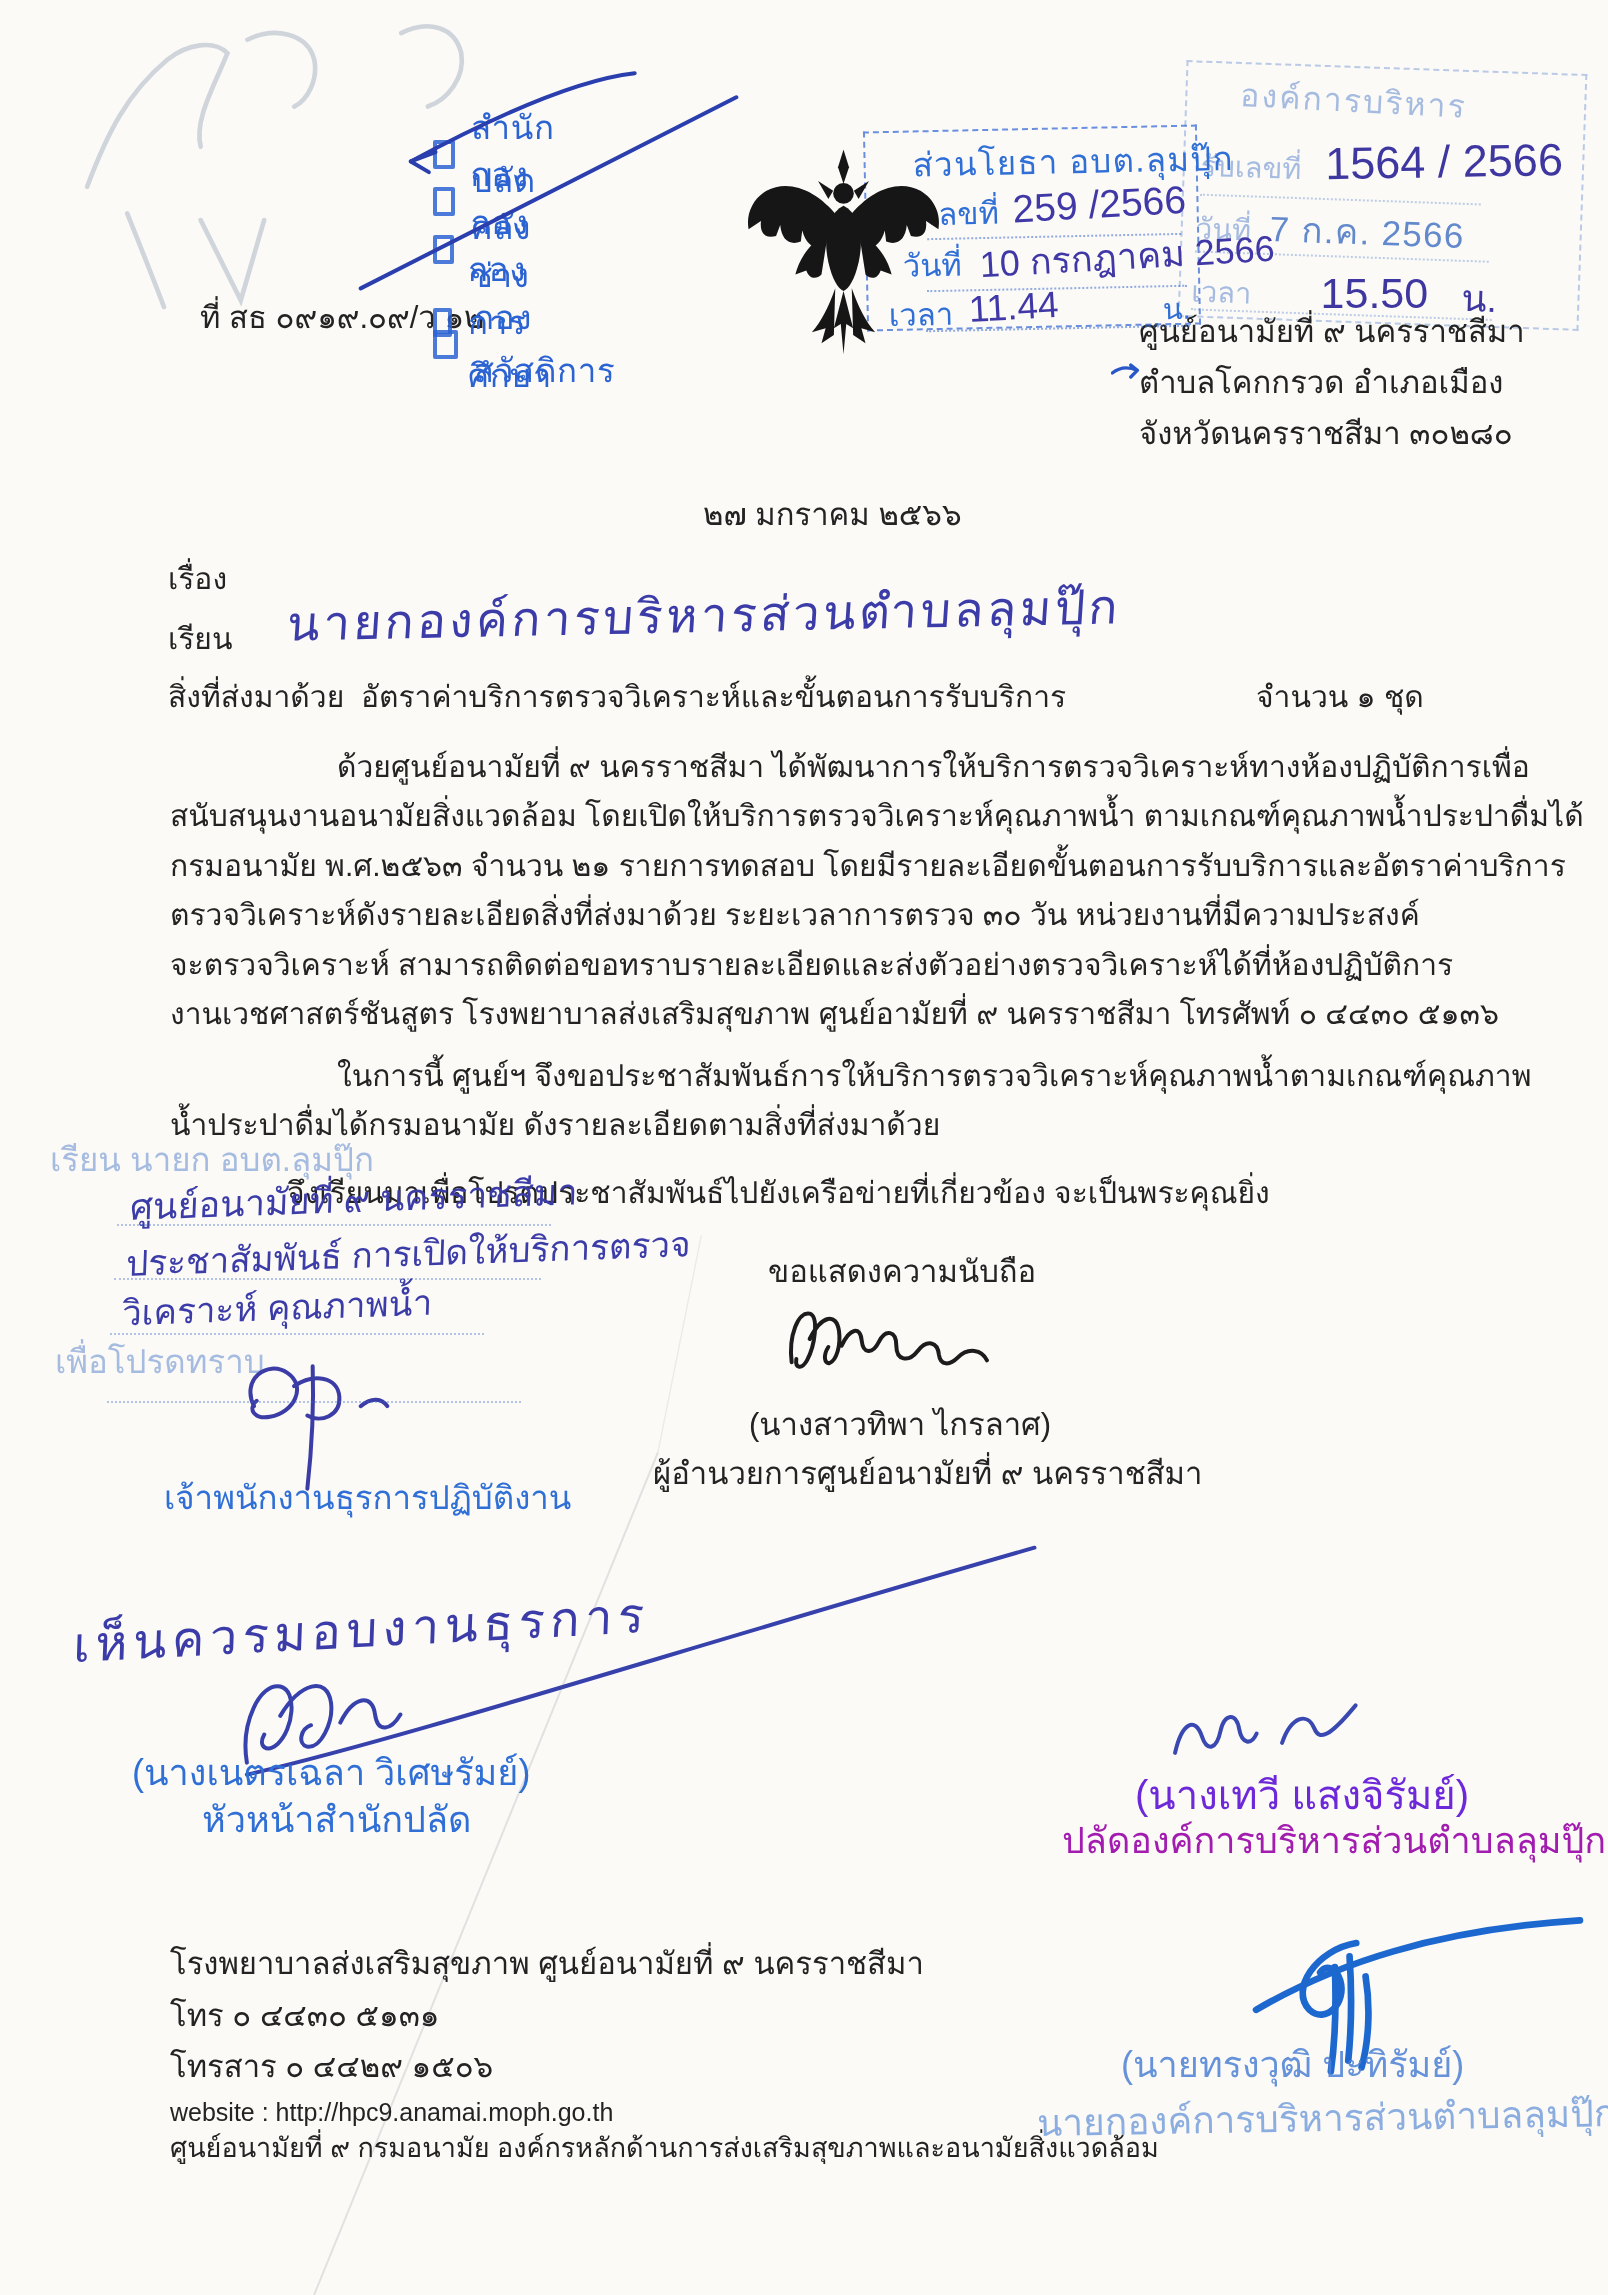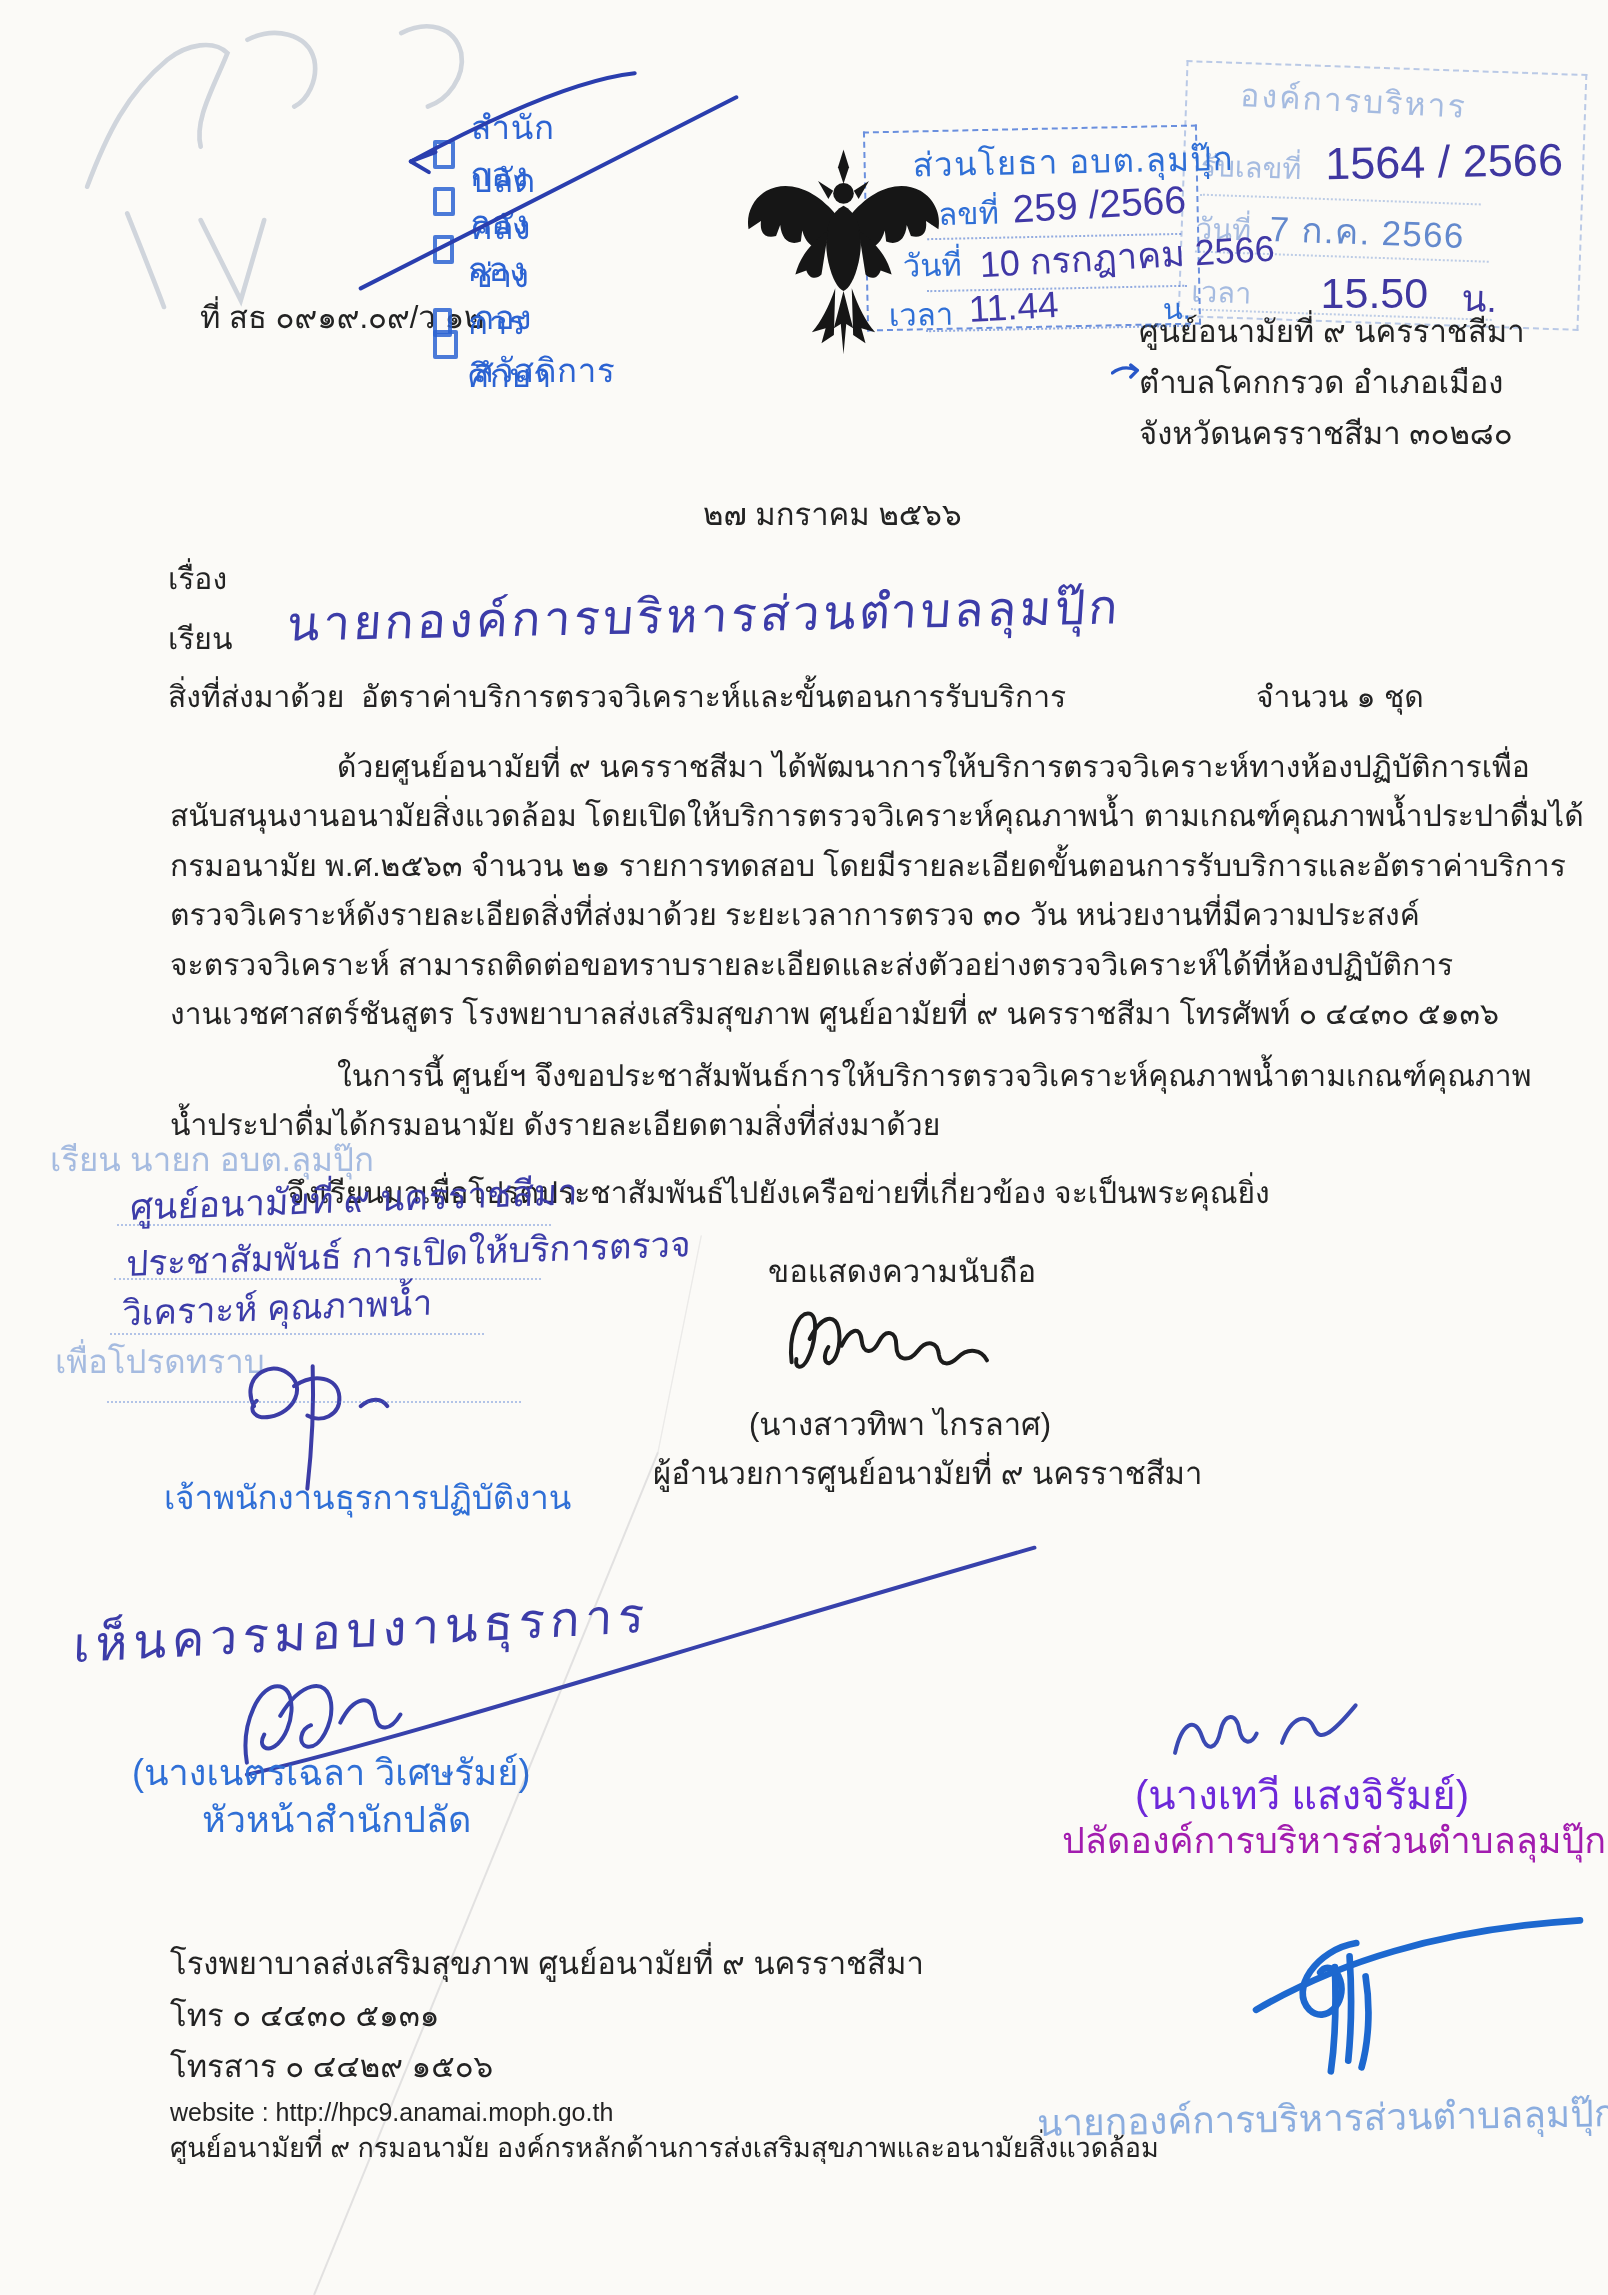--- a/index.html
+++ b/index.html
@@ -204,20 +204,21 @@
 
   <svg style="position:absolute;left:1216px;top:1903px" width="374" height="187" viewBox="0 0 560 280">
     <g fill="none" stroke="#1d68cf" stroke-width="10" stroke-linecap="round">
       <path d="M210 60 C 150 70, 110 130, 140 160 C 164 182, 196 150, 186 116 C 180 96, 164 92, 156 104"></path>
       <path d="M178 96 C 180 150, 178 210, 172 252"></path>
       <path d="M200 80 C 204 140, 202 196, 198 236"></path>
       <path d="M224 110 C 232 160, 228 210, 218 246"></path>
       <path d="M60 160 C 180 90, 330 40, 545 26"></path>
     </g>
   </svg>
+  <div class="t" style="left:1121px;top:2042px;font-size:36px;color:rgba(75,127,212,0.85)">(นายทรงวุฒิ  ปะทิรัมย์)</div>
   <div class="t" style="left:1037px;top:2096px;font-size:37px;color:rgba(111,154,216,0.8);transform:rotate(-1deg)">นายกองค์การบริหารส่วนตำบลลุมปุ๊ก</div>
 
   <div>
     <div class="t printed" style="left:170px;top:1945px;font-size:31px">โรงพยาบาลส่งเสริมสุขภาพ ศูนย์อนามัยที่ ๙ นครราชสีมา</div>
     <div class="t printed" style="left:170px;top:1997px;font-size:31px">โทร ๐ ๔๔๓๐ ๕๑๓๑</div>
     <div class="t printed" style="left:170px;top:2048px;font-size:31px">โทรสาร ๐ ๔๔๒๙ ๑๕๐๖</div>
     <div class="t printed" style="left:170px;top:2097px;font-size:25px">website : http://hpc9.anamai.moph.go.th</div>
     <div class="t printed" style="left:170px;top:2132px;font-size:27px">ศูนย์อนามัยที่ ๙ กรมอนามัย  องค์กรหลักด้านการส่งเสริมสุขภาพและอนามัยสิ่งแวดล้อม</div>
   </div>
 

